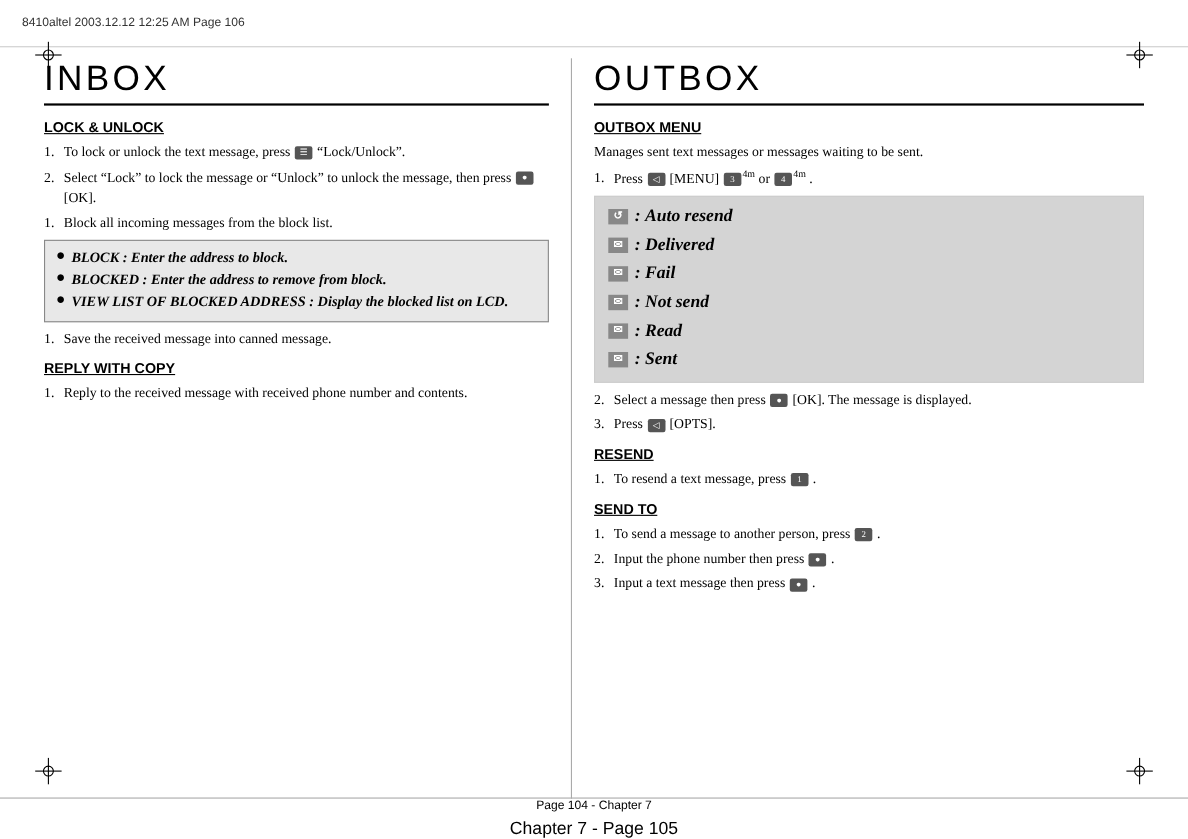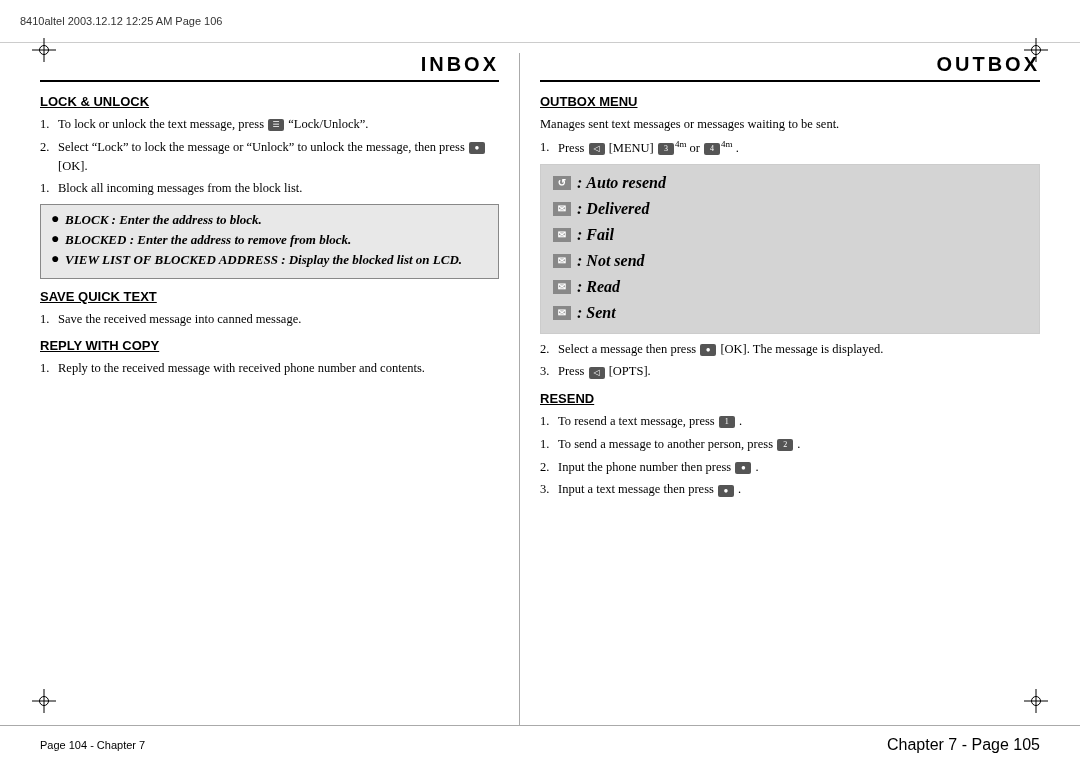--- a/index.html
+++ b/index.html
@@ -75,23 +75,23 @@
     }
 
     
     .right-col {
       width: 52%;
       padding-left: 20px;
     }
 
     
     .section-title {
-      text-align: right;
-      font-size: 20px;
-      font-weight: bold;
+      text-align: left;
+      font-size: 32px;
+      font-weight: normal;
       font-family: Arial, Helvetica, sans-serif;
       letter-spacing: 3px;
       text-transform: uppercase;
       margin-bottom: 4px;
     }
 
     .title-underline {
       border: none;
       border-top: 2.5px solid #000;
       margin-bottom: 12px;
@@ -207,20 +207,21 @@
     .footer {
       position: absolute;
       bottom: 0;
       left: 0;
       right: 0;
       height: 38px;
       display: flex;
       align-items: center;
       padding: 0 40px;
       border-top: 1px solid #aaa;
+      flex-direction: column;
     }
     .footer-left {
       font-size: 11px;
       flex: 1;
       font-family: Arial, Helvetica, sans-serif;
     }
     .footer-right {
       font-size: 16px;
       font-family: Arial, Helvetica, sans-serif;
     }
@@ -280,21 +281,20 @@
           <span class="bullet-dot">●</span>
           <span class="bullet-text">BLOCKED : Enter the address to remove from block.</span>
         </div>
         <div class="bullet-item">
           <span class="bullet-dot">●</span>
           <span class="bullet-text">VIEW LIST OF BLOCKED ADDRESS : Display the blocked list on LCD.</span>
         </div>
       </div>
     </div>
 
-    <div class="subsection-title">Save Quick Text</div>
     <div class="content-text">
       <div class="numbered-item">
         <span class="num">1.</span>
         <span class="text">Save the received message into canned message.</span>
       </div>
     </div>
 
     <div class="subsection-title">Reply With Copy</div>
     <div class="content-text">
       <div class="numbered-item">
@@ -359,20 +359,21 @@
     </div>
 
     <div class="subsection-title">Resend</div>
     <div class="content-text">
       <div class="numbered-item">
         <span class="num">1.</span>
         <span class="text">To resend a text message, press <span class="phone-btn-sm">1</span> .</span>
       </div>
     </div>
 
+    <div class="subsection-title">Send To</div>
     <div class="content-text">
       <div class="numbered-item">
         <span class="num">1.</span>
         <span class="text">To send a message to another person, press <span class="phone-btn-sm">2</span> .</span>
       </div>
       <div class="numbered-item">
         <span class="num">2.</span>
         <span class="text">Input the phone number then press <span class="phone-btn-sm">●</span> .</span>
       </div>
       <div class="numbered-item">

